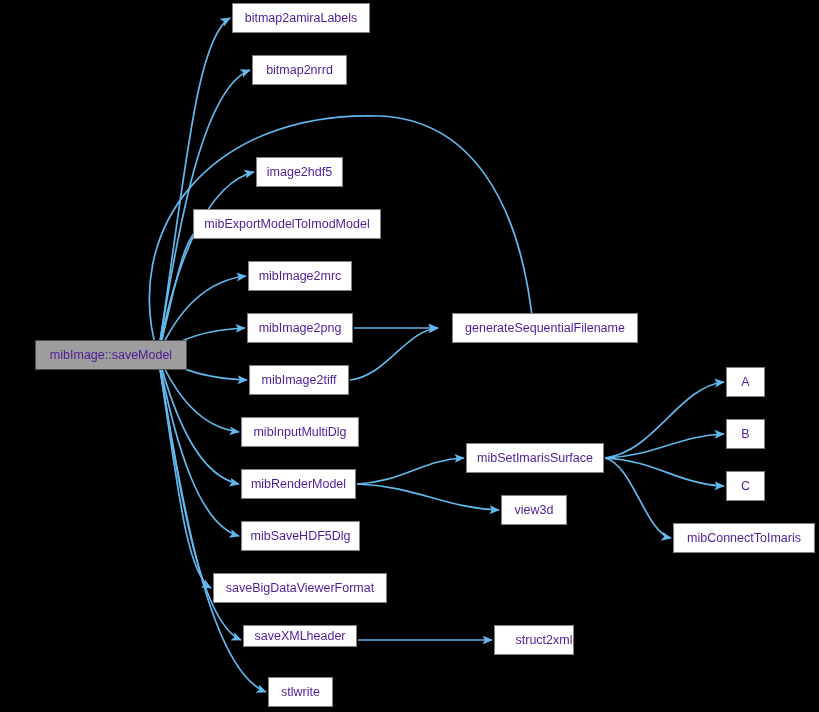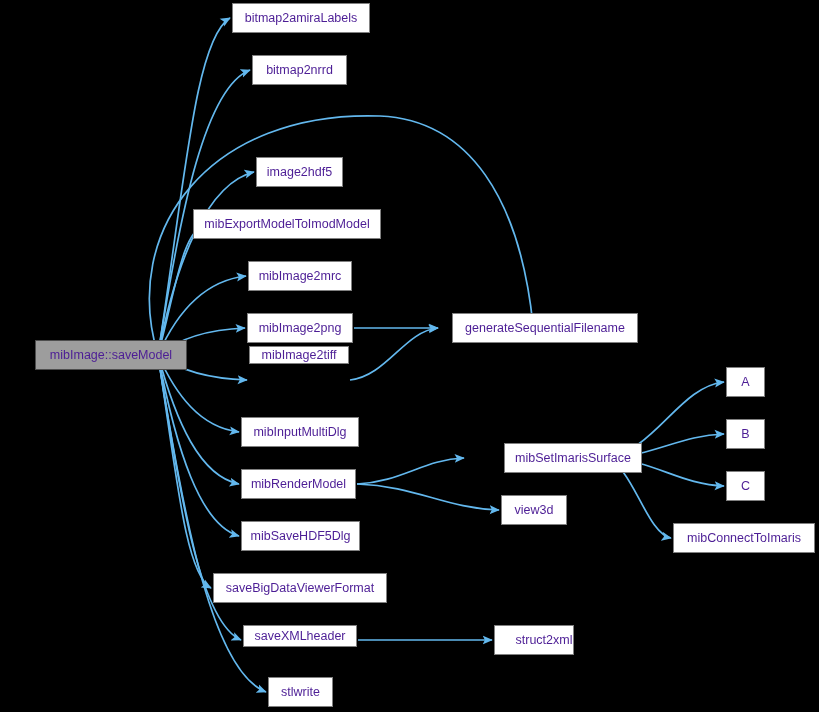--- a/index.html
+++ b/index.html
@@ -83,21 +83,21 @@
     </div>
     <div class="node" style="left: 193px; top: 209px; width: 188px; height: 30px;">
       <span class="node-label">mibExportModelToImodModel</span>
     </div>
     <div class="node" style="left: 248px; top: 261px; width: 104px; height: 30px;">
       <span class="node-label">mibImage2mrc</span>
     </div>
     <div class="node" style="left: 247px; top: 313px; width: 106px; height: 30px;">
       <span class="node-label">mibImage2png</span>
     </div>
-    <div class="node" style="left: 249px; top: 346px; width: 100px; height: 18px;">
+    <div class="node" style="left: 249px; top: 365px; width: 100px; height: 30px;">
       <span class="node-label">mibImage2tiff</span>
     </div>
     <div class="node" style="left: 241px; top: 417px; width: 118px; height: 30px;">
       <span class="node-label">mibInputMultiDlg</span>
     </div>
     <div class="node" style="left: 241px; top: 469px; width: 115px; height: 30px;">
       <span class="node-label">mibRenderModel</span>
     </div>
     <div class="node" style="left: 241px; top: 521px; width: 119px; height: 30px;">
       <span class="node-label">mibSaveHDF5Dlg</span>
@@ -107,21 +107,21 @@
     </div>
     <div class="node" style="left: 243px; top: 625px; width: 114px; height: 22px; text-align: center;">
       <span class="node-label">saveXMLheader</span>
     </div>
     <div class="node" style="left: 268px; top: 677px; width: 65px; height: 30px;">
       <span class="node-label">stlwrite</span>
     </div>
     <div class="node" style="left: 440px; top: 313px; width: 186px; height: 30px; margin-left: 12px;">
       <span class="node-label">generateSequentialFilename</span>
     </div>
-    <div class="node" style="left: 466px; top: 443px; width: 138px; height: 30px; margin-left: 38px;">
+    <div class="node" style="left: 466px; top: 443px; width: 138px; height: 30px;">
       <span class="node-label">mibSetImarisSurface</span>
     </div>
     <div class="node" style="left: 501px; top: 495px; width: 66px; height: 30px;">
       <span class="node-label">view3d</span>
     </div>
     <div class="node" style="left: 494px; top: 625px; width: 80px; height: 30px; padding-left: 20px;">
       <span class="node-label">struct2xml</span>
     </div>
     <div class="node" style="left: 726px; top: 367px; width: 39px; height: 30px;">
       <span class="node-label">A</span>

